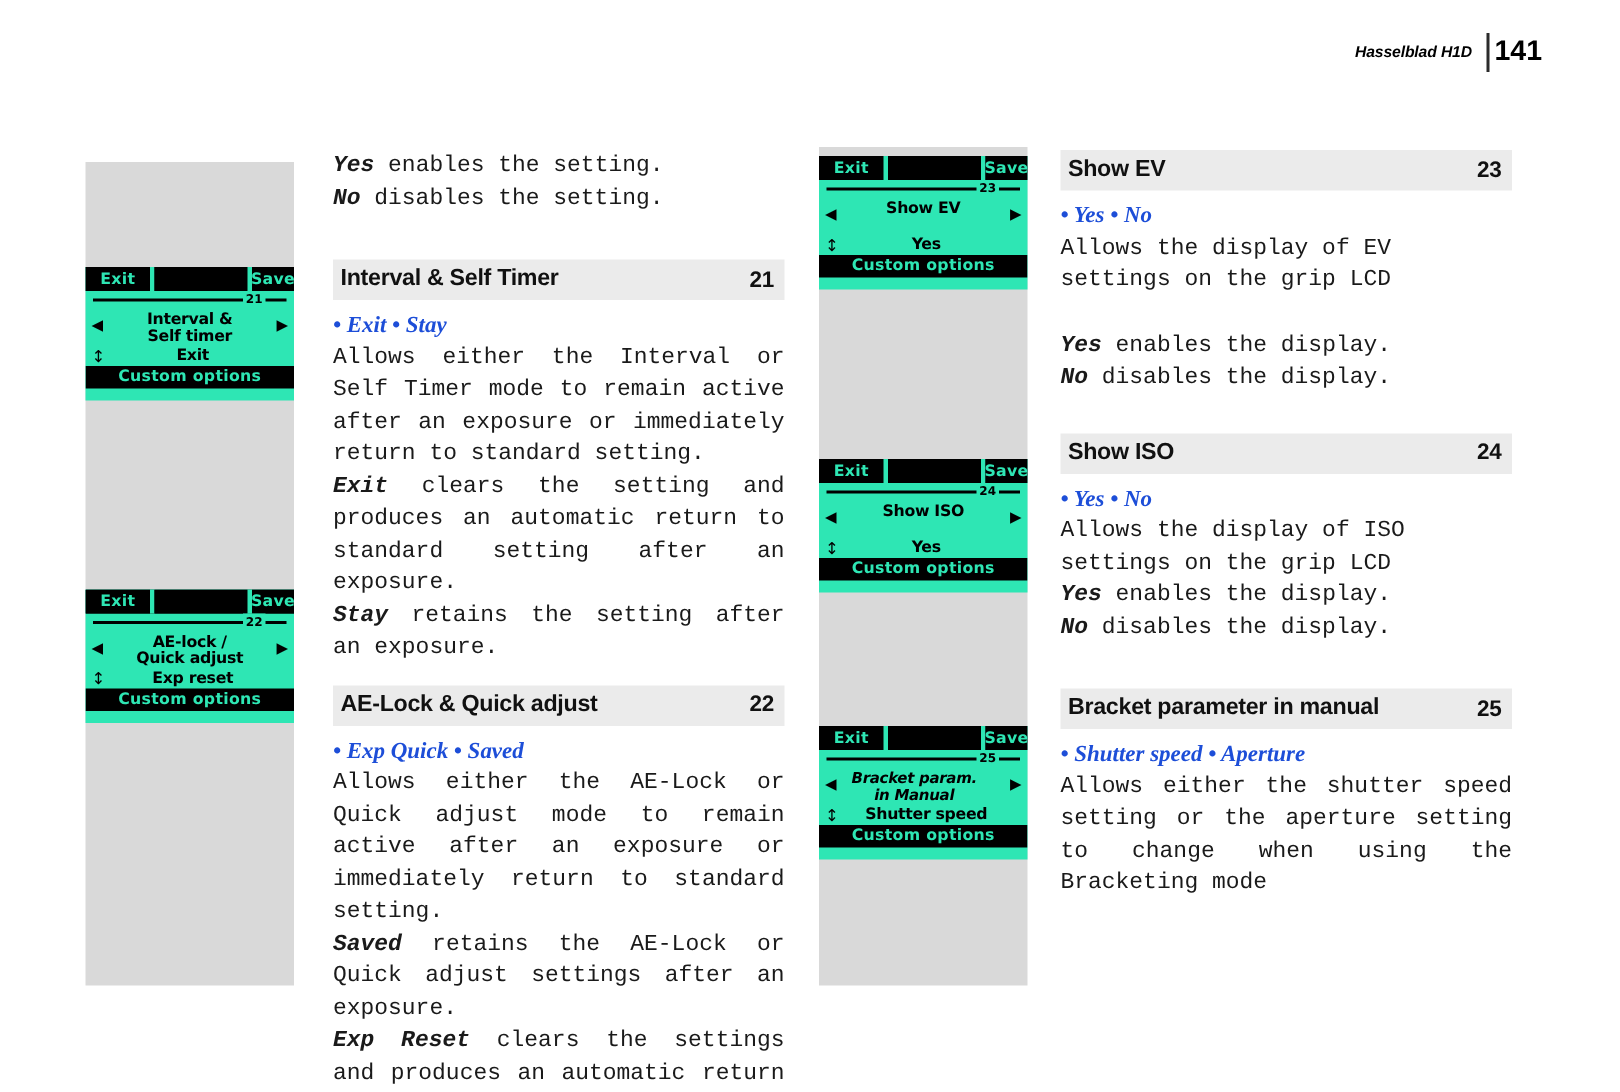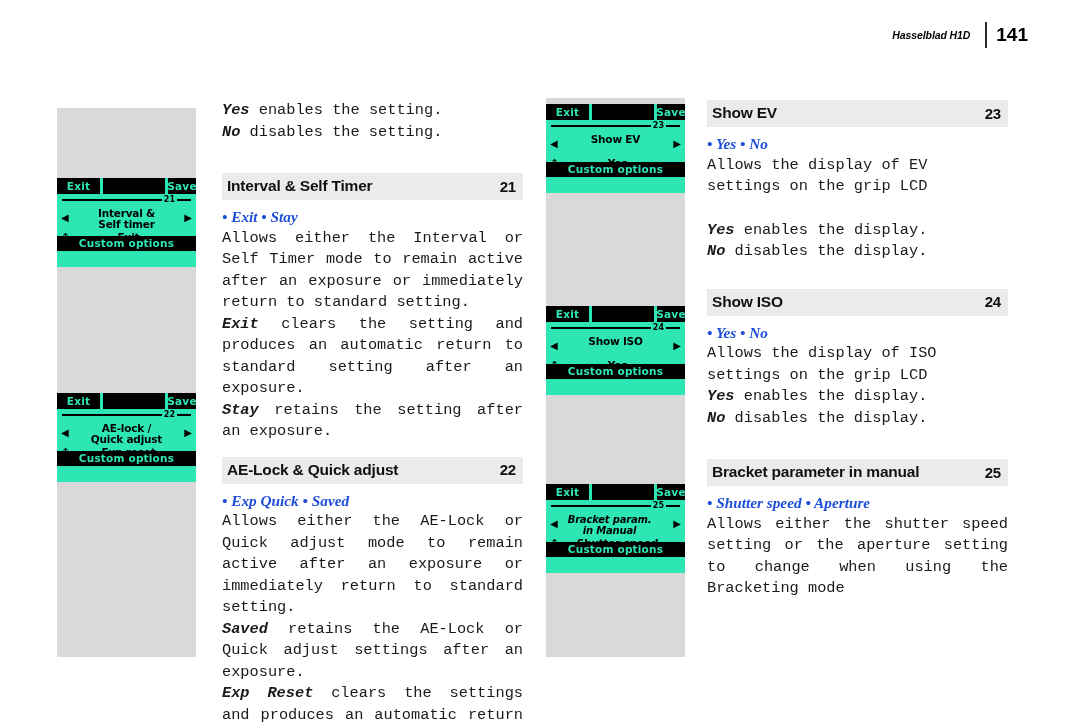--- a/index.html
+++ b/index.html
@@ -24,34 +24,34 @@
     align-items: center;
     height: 26px;
   }
   .header-brand {
     font-family: "Liberation Sans", sans-serif;
     font-style: italic;
     font-weight: bold;
     font-size: 10.5px;
     letter-spacing: -0.1px;
     color: #000;
-    padding-right: 15px;
+    padding-right: 10px;
     white-space: nowrap;
   }
   .header-rule {
     width: 2px;
     height: 26px;
     background: #2b2b2b;
   }
   .header-pageno {
     font-family: "Liberation Sans", sans-serif;
     font-weight: bold;
     font-size: 19px;
     color: #000;
-    padding-left: 9px;
+    padding-left: 3px;
     line-height: 26px;
   }
 
   
   .gray-col {
     position: absolute;
     background: #d9d9d9;
   }
   .gray-col.left  { left: 57px;  top: 108px; width: 139px; height: 549px; }
   .gray-col.mid   { left: 546px; top: 98px;  width: 139px; height: 559px; }
@@ -157,21 +157,21 @@
     color: #000;
     font-size: 10.5px;
     font-weight: bold;
     line-height: 12px;
     letter-spacing: -0.2px;
   }
   .lcd-value.leftish { text-align: center; }
 
   .lcd-bottombar {
     position: absolute;
-    left: 0; right: 0; bottom: 16px;
+    left: 0; right: 0; bottom: 8px;
     height: 15px;
     background: #000;
     display: flex;
     align-items: center;
     justify-content: center;
   }
   .lcd-bottombar span {
     color: #2ee6b4;
     font-size: 10.5px;
     font-weight: bold;

